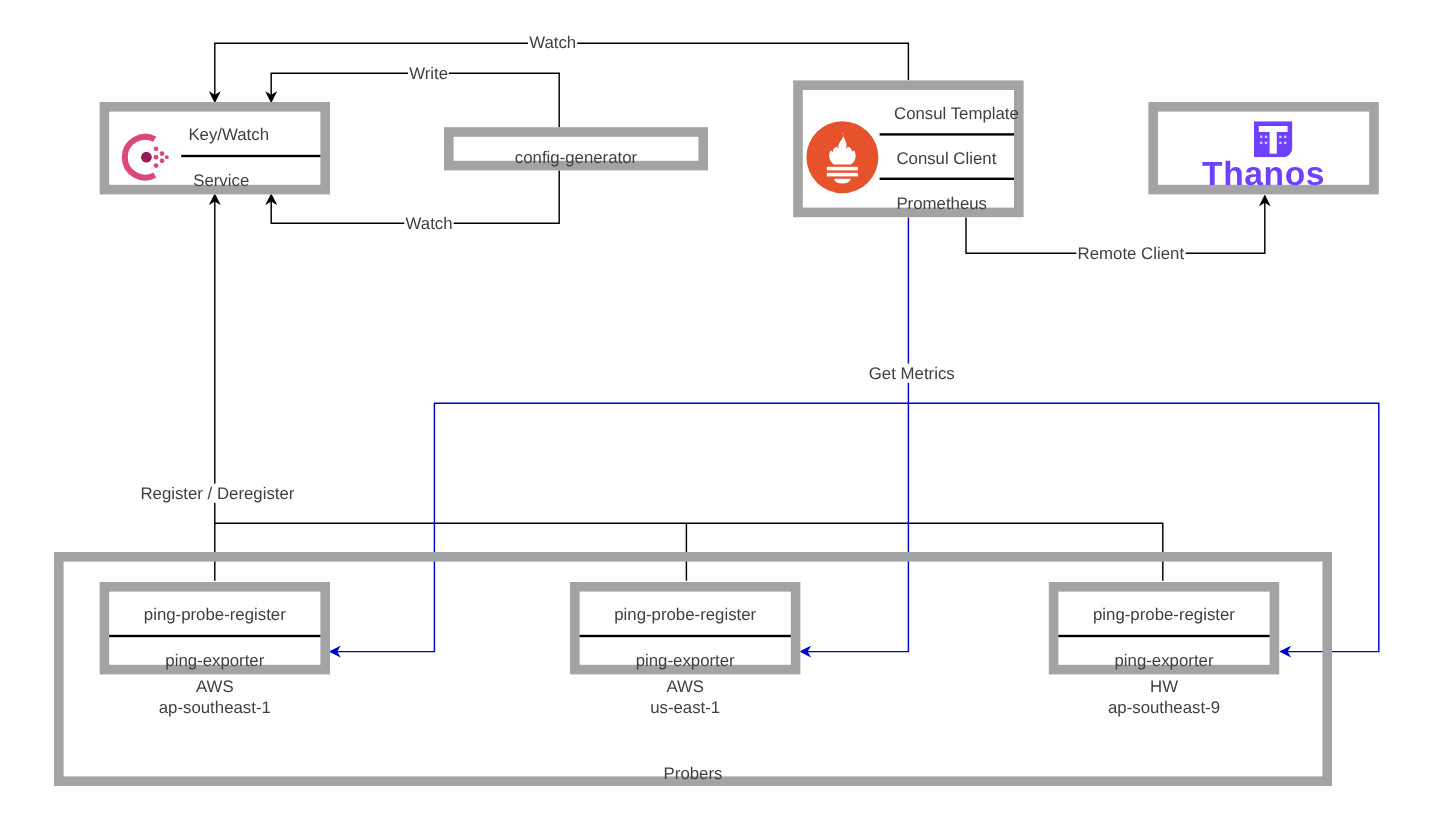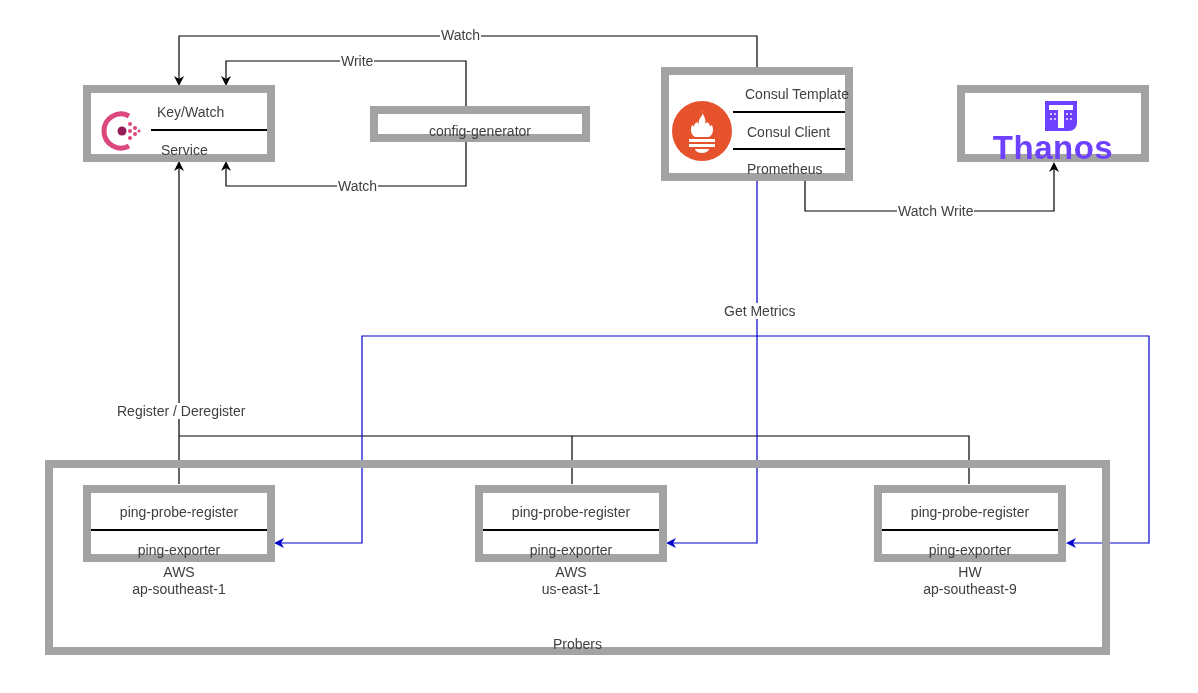--- a/index.html
+++ b/index.html
@@ -36,21 +36,21 @@
   <path d="M179,484 V436 H969 V484 M572,436 V484 M179,436 V163" fill="none" stroke="#000" stroke-width="1.2" marker-end="url(#ab)"></path>
 
   <path d="M757,181 V336 H362 V543 H276" fill="none" stroke="#0000cc" stroke-width="1.2" marker-end="url(#abl)"></path>
   <path d="M757,336 V543 H668" fill="none" stroke="#0000cc" stroke-width="1.2" marker-end="url(#abl)"></path>
   <path d="M757,336 H1149 V543 H1068" fill="none" stroke="#0000cc" stroke-width="1.2" marker-end="url(#abl)"></path>
 </svg>
 
 <span class="lbl lblbg" style="left:440px;top:27px;">Watch</span>
 <span class="lbl lblbg" style="left:340px;top:53px;">Write</span>
 <span class="lbl lblbg" style="left:337px;top:178px;">Watch</span>
-<span class="lbl lblbg" style="left:897px;top:203px;">Watch Write</span>
+<span class="lbl lblbg" style="left:897px;top:203px;">Remote Client</span>
 <span class="lbl lblbg" style="left:723px;top:303px;">Get Metrics</span>
 <span class="lbl lblbg" style="left:116px;top:403px;">Register / Deregister</span>
 
 <div class="box" style="left:83px;top:85px;width:192px;height:77px;">
   <svg width="50" height="50" style="position:absolute;left:6px;top:13px;" viewBox="0 0 50 50">
     <path d="M32,10 A17,17 0 1 0 32,40" fill="none" stroke="#dc477d" stroke-width="5"></path>
     <circle cx="25" cy="25" r="4.5" fill="#961d59"></circle>
     <circle cx="33" cy="18" r="2" fill="#dc477d"></circle>
     <circle cx="38" cy="22" r="2" fill="#dc477d"></circle>
     <circle cx="33" cy="25" r="2" fill="#dc477d"></circle>
@@ -89,21 +89,21 @@
     <rect x="13" y="9" width="6" height="18" fill="#fff"></rect>
     <rect x="5" y="12" width="2" height="2" fill="#fff" opacity=".7"></rect>
     <rect x="9" y="12" width="2" height="2" fill="#fff" opacity=".7"></rect>
     <rect x="21" y="12" width="2" height="2" fill="#fff" opacity=".7"></rect>
     <rect x="25" y="12" width="2" height="2" fill="#fff" opacity=".7"></rect>
     <rect x="5" y="17" width="2" height="2" fill="#fff" opacity=".7"></rect>
     <rect x="9" y="17" width="2" height="2" fill="#fff" opacity=".7"></rect>
     <rect x="21" y="17" width="2" height="2" fill="#fff" opacity=".7"></rect>
     <rect x="25" y="17" width="2" height="2" fill="#fff" opacity=".7"></rect>
   </svg>
-  <span class="lbl center" style="left:0;right:0;top:36px;font-size:33px;font-weight:bold;color:#6d41ff;letter-spacing:0.5px;">Thanos</span>
+  <span class="lbl center" style="left:0;right:0;top:36px;font-size:28px;font-weight:bold;color:#6d41ff;letter-spacing:0.5px;">Thanos</span>
 </div>
 
 <div class="box" style="left:45px;top:460px;width:1065px;height:195px;background:transparent;">
   <span class="lbl center" style="left:0;right:0;top:168px;">Probers</span>
 </div>
 
 <div class="box" style="left:83px;top:485px;width:192px;height:77px;">
   <span class="lbl center" style="left:0;right:0;top:11px;">ping-probe-register</span>
   <div class="divider" style="left:0;right:0;top:36px;"></div>
   <span class="lbl center" style="left:0;right:0;top:49px;">ping-exporter</span>

